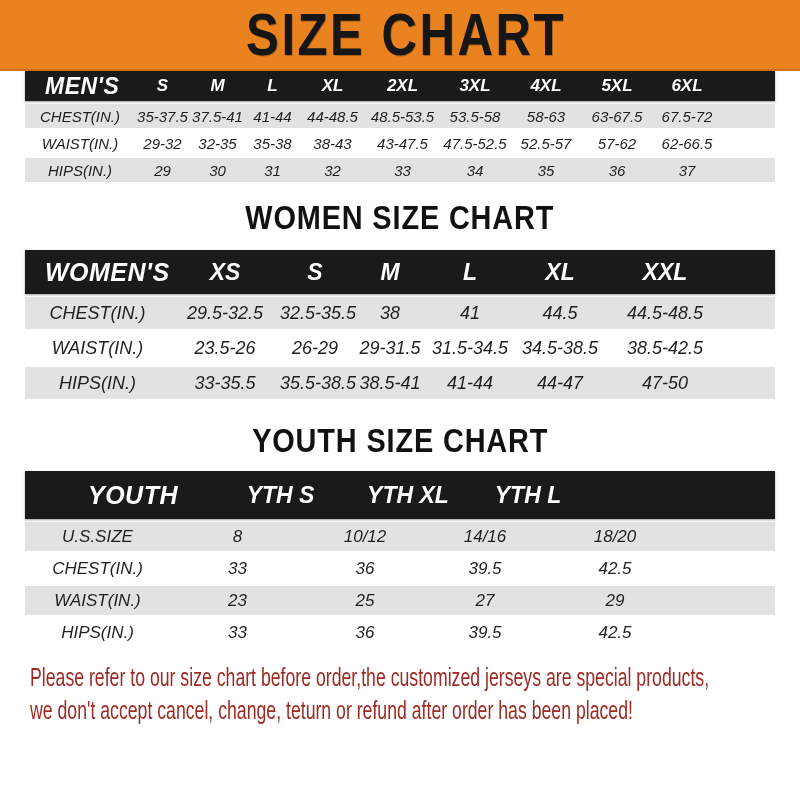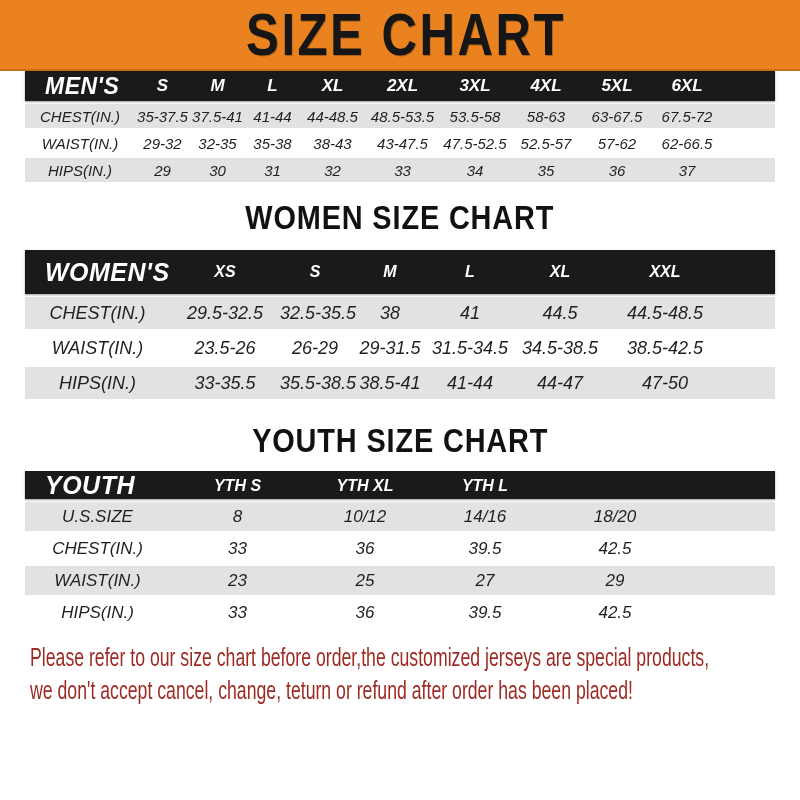--- a/index.html
+++ b/index.html
@@ -35,29 +35,29 @@
   
   .size-table { width:750px; margin:0 auto; }
   .row { display:grid; align-items:center; margin-bottom:3px;font-style:italic; }
   .men-table   .row { grid-template-columns:110px 55px 55px 55px 65px 75px 70px 72px 70px 70px 53px; }
   .women-table .row { grid-template-columns:145px 110px 70px 80px 80px 100px 110px 55px; }
   .youth-table .row { grid-template-columns:145px 135px 120px 120px 140px 90px; }
 
   .header-row { background:#1a1a1a; color:#ffffff; box-shadow:0 1px 2px rgba(0,0,0,0.4); }
   .men-table   .header-row { height:30px; }
   .women-table .header-row { height:44px; }
-  .youth-table .header-row { height:28px; }
+  .youth-table .header-row { height:48px;padding-left:43px; }
 
   .cell { text-align:center; white-space:nowrap; }
   .header-label { text-align:left; padding-left:20px; font-weight:800; letter-spacing:0.5px; }
   .men-table   .header-label { font-size:23px; }
   .women-table .header-label, .youth-table .header-label { font-size:25px; }
   .header-cell { font-weight:700; }
   .men-table   .header-cell { font-size:17px; }
-  .women-table .header-cell, .youth-table .header-cell { font-size:16px; }
+  .women-table .header-cell, .youth-table .header-cell { font-size:23px; }
 
   .data-row { color:#1f1f1f; }
   .men-table   .data-row { height:24px; font-size:15px; }
   .women-table .data-row { height:32px; font-size:18px; }
   .youth-table .data-row { height:29px; font-size:17px; }
   .data-row.gray  { background:#E2E2E2; }
   .data-row.white { background:#ffffff; }
 
   
   .disclaimer { margin:14px 0 0 30px; color:#9E2A23; }

